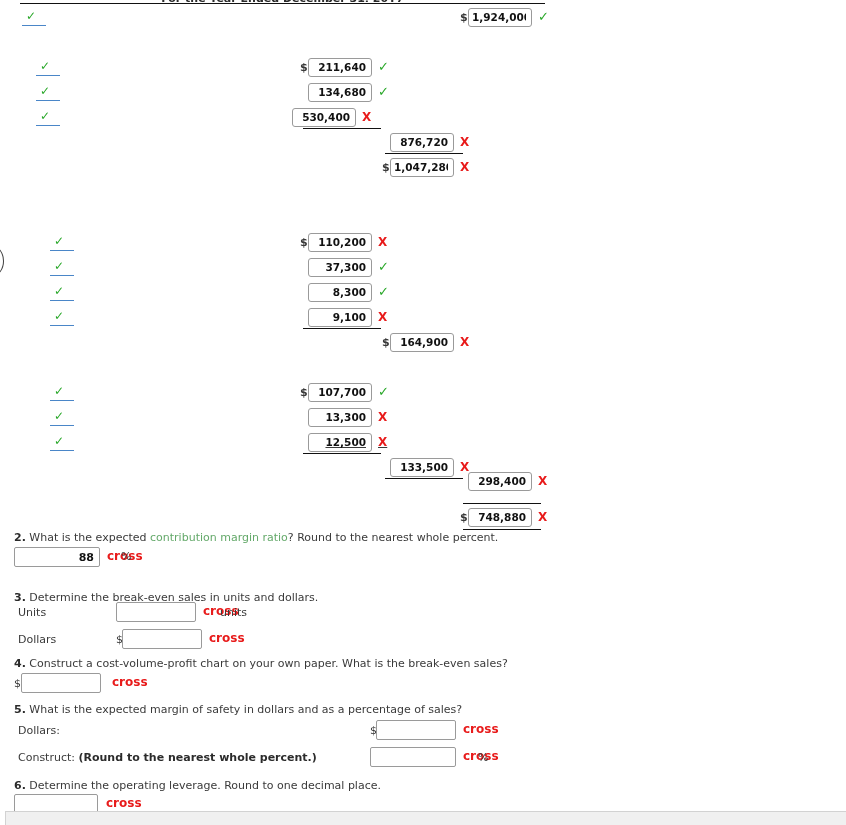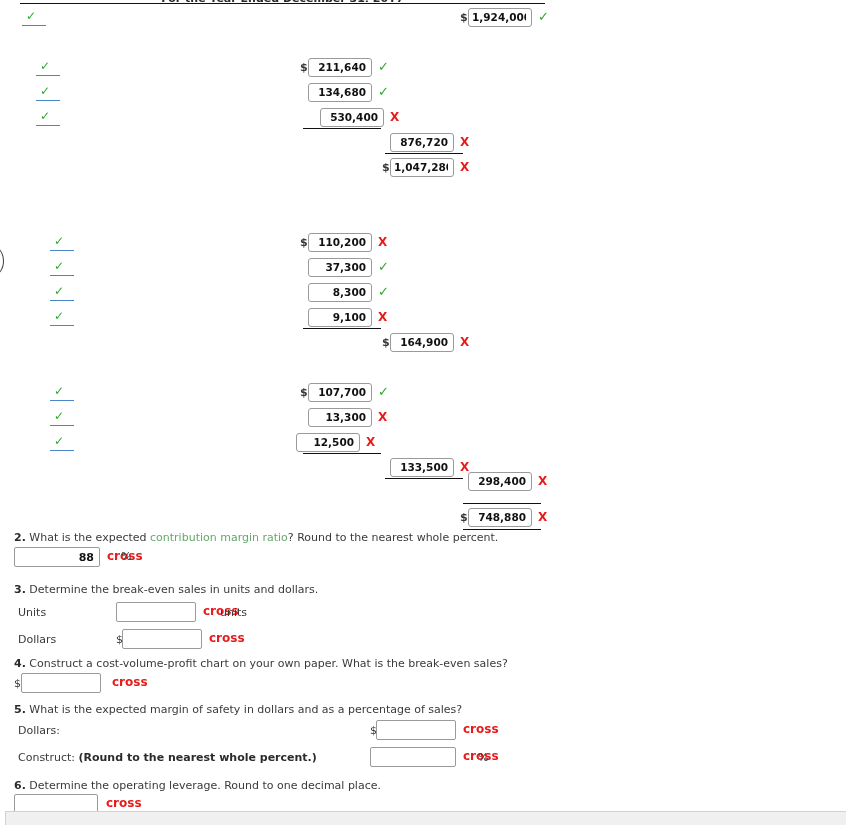--- a/index.html
+++ b/index.html
@@ -176,21 +176,21 @@
     <div class="row" style="position: absolute; left: 0px; top: 75px; width: 560px;">
       <span class="lbl link" style="left: 36px;"><span class="tick" style="color: rgb(42, 168, 42); font-size: 12px;">✓</span></span>
       <span class="cell" style="left: 300px;">
         <span class="dollar blank">$</span>
         <input class="box" value="134,680" style="">
         <span class="mark ok">✓</span>
       </span>
     </div>
     <div class="row" style="position: absolute; left: 0px; top: 100px; width: 560px;">
       <span class="lbl link" style="left: 36px;"><span class="tick" style="color: rgb(42, 168, 42); font-size: 12px;">✓</span></span>
-      <span class="cell" style="left: 312px; justify-content: space-between;">
+      <span class="cell" style="left: 284px; justify-content: space-between;">
         <span class="dollar blank">$</span>
         <input class="box" value="530,400" style="">
         <span class="mark no">X</span>
       </span>
     </div>
     <div class="row" style="position: absolute; left: 0px; top: 125px; width: 560px;">
       <span class="lbl plain" style="left: 50px;"></span>
       <span class="cell" style="left: 382px;">
         <span class="dollar blank">$</span>
         <input class="box" value="876,720" style="">
@@ -265,21 +265,21 @@
     <div class="row" style="position: absolute; left: 0px; top: 400px; width: 560px;">
       <span class="lbl link" style="left: 50px;"><span class="tick" style="color: rgb(42, 168, 42); font-size: 12px;">✓</span></span>
       <span class="cell" style="left: 300px;">
         <span class="dollar blank">$</span>
         <input class="box" value="13,300" style="">
         <span class="mark no">X</span>
       </span>
     </div>
     <div class="row" style="position: absolute; left: 0px; top: 425px; width: 560px;">
       <span class="lbl link" style="left: 50px;"><span class="tick" style="color: rgb(42, 168, 42); font-size: 12px;">✓</span></span>
-      <span class="cell" style="left: 288px;">
+      <span class="cell" style="left: 300px; text-decoration: underline;">
         <span class="dollar blank">$</span>
         <input class="box" value="12,500" style="">
         <span class="mark no">X</span>
       </span>
     </div>
     <div class="row" style="position: absolute; left: 0px; top: 450px; width: 560px;">
       <span class="lbl plain" style="left: 50px;"></span>
       <span class="cell" style="left: 382px;">
         <span class="dollar blank">$</span>
         <input class="box" value="133,500" style="">
@@ -316,21 +316,21 @@
   <div class="q" style="position:absolute;left:14px;top:0;">
     <span class="qnum">2.</span>
     <span>What is the expected </span><span class="greenlink">contribution margin ratio</span><span>? Round to the nearest whole percent.</span>
   </div>
   <div class="ansrow" style="position:absolute;left:0;top:17px;width:300px;">
     <input class="abox" style="left: 14px; top: 0px; width: 86px;" value="88">
     <span class="amark" style="left:107px;top:2px;">cross</span>
     <span class="unit" style="left:121px;top:3px;">%</span>
   </div>
 
-  <div class="q" style="position:absolute;left:14px;top:52px;">
+  <div class="q" style="position:absolute;left:14px;top:60px;">
     <span class="qnum">3.</span>
     <span>Determine the break-even sales in units and dollars.</span>
   </div>
   <div class="ansrow" style="position:absolute;left:0;top:72px;width:320px;">
     <span class="unit" style="left:18px;top:4px;">Units</span>
     <input class="abox" style="left: 116px; top: 0px; width: 80px;" value="">
     <span class="amark" style="left:203px;top:2px;">cross</span>
     <span class="unit" style="left:220px;top:4px;">units</span>
   </div>
   <div class="ansrow" style="position:absolute;left:0;top:99px;width:320px;">

